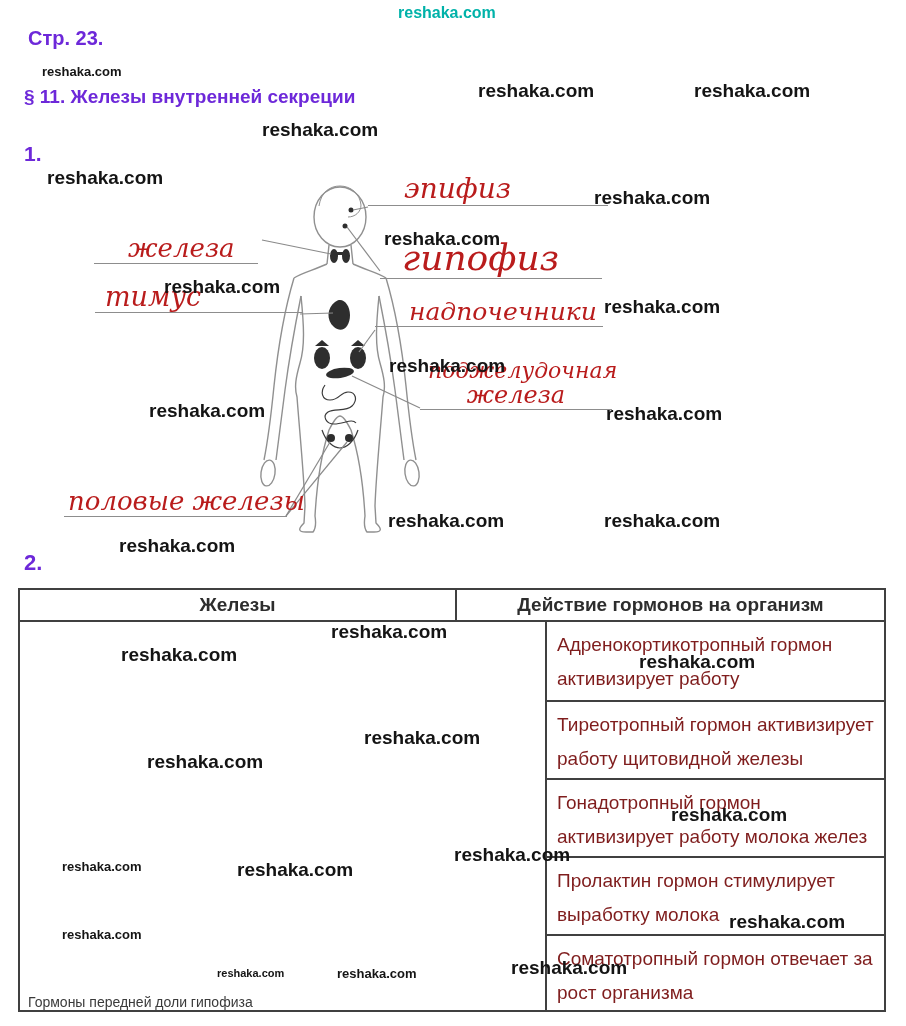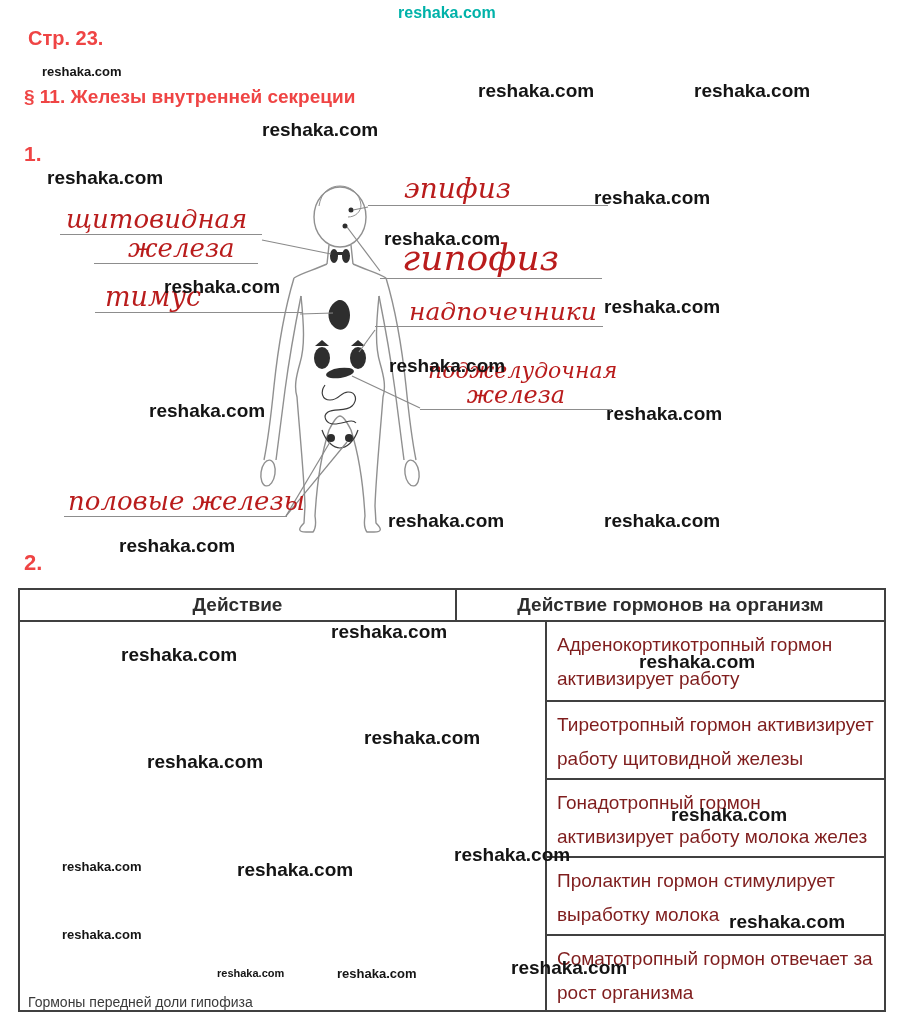--- a/index.html
+++ b/index.html
@@ -6,21 +6,21 @@
   html,body { background:#ffffff; }
   .page {
     position:relative; width:906px; height:1026px; margin:0 auto;
     background:#ffffff; overflow:hidden;
     font-family:"Liberation Sans", sans-serif; color:#222;
   }
   .wm { position:absolute; font-weight:bold; font-size:19px; color:#141414; white-space:nowrap; z-index:6; }
   .wm.small { font-size:13px; font-weight:600; }
   .wm.tiny  { font-size:11px; font-weight:600; }
   .wm.teal  { font-size:16px; color:#00b2a9; }
-  .hd { position:absolute; font-weight:bold; color:#ef4444; white-space:nowrap; z-index:3; }
+  .hd { position:absolute; font-weight:bold; color:#6d28d9; white-space:nowrap; z-index:3; }
   .hand {
     position:absolute; font-family:"DejaVu Serif", serif; font-style:italic;
     color:#b91c1c; white-space:nowrap; z-index:4;
   }
   .hand.ul { border-bottom:1.5px solid #8d8d8d; }
   .diagram-svg { position:absolute; left:50px; top:180px; z-index:2; }
   .answer-table {
     position:absolute; left:18px; top:588px; width:868px; height:424px;
     border:2px solid #404040; display:flex; flex-direction:column; background:#fff; z-index:2;
   }
@@ -122,33 +122,32 @@
       <line x1="330" y1="91" x2="297" y2="47"></line>
       <line x1="212" y1="60" x2="281" y2="74"></line>
       <line x1="250" y1="134" x2="283" y2="133"></line>
       <line x1="325" y1="150" x2="309" y2="172"></line>
       <line x1="370" y1="228" x2="302" y2="196"></line>
       <line x1="236" y1="336" x2="280" y2="262"></line>
       <line x1="236" y1="336" x2="297" y2="262"></line>
     </g>
   </svg>
 
-  <div class="hand ul" style="left:60px;top:204px;width:202px;font-size:26px;padding-left:6px;">щитовидная</div>
   <div class="hand ul" style="left:94px;top:233px;width:164px;font-size:26px;padding-left:34px;">железа</div>
   <div class="hand ul" style="left:95px;top:281px;width:207px;font-size:27px;padding-left:10px;">тимус</div>
   <div class="hand ul" style="left:368px;top:172px;width:240px;font-size:28px;padding-left:36px;">эпифиз</div>
   <div class="hand ul" style="left:380px;top:237px;width:222px;font-size:36px;padding-left:22px;">гипофиз</div>
   <div class="hand ul" style="left:375px;top:297px;width:228px;font-size:25px;padding-left:34px;">надпочечники</div>
   <div class="hand" style="left:428px;top:358px;width:184px;font-size:22px;text-align:center;">поджелудочная</div>
   <div class="hand ul" style="left:420px;top:381px;width:192px;font-size:24px;text-align:center;">железа</div>
   <div class="hand ul" style="left:64px;top:486px;width:223px;font-size:26px;padding-left:4px;">половые железы</div>
 
   <div class="answer-table">
     <div class="thead">
-      <div class="th th1">Действие</div>
+      <div class="th th1">Железы</div>
       <div class="th th2">Действие гормонов на организм</div>
     </div>
     <div class="tbody">
       <div class="cell-left">
         <span>Гормоны передней доли гипофиза</span>
       </div>
       <div class="col-right">
         <div class="trow">Адренокортикотропный гормон активизирует работу надпочечников</div>
         <div class="trow">Тиреотропный гормон активизирует работу щитовидной железы</div>
         <div class="trow">Гонадотропный гормон активизирует работу молока желез</div>

